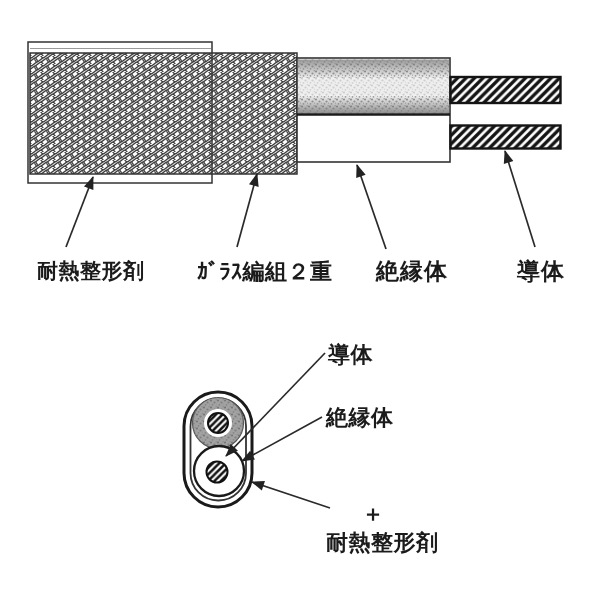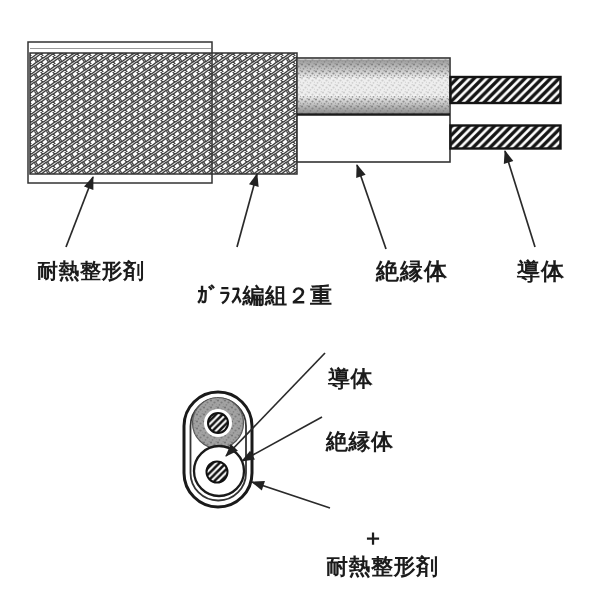--- a/index.html
+++ b/index.html
@@ -2,21 +2,21 @@
 <html><head>
 <meta charset="utf-8">
 <style>
   html,body{margin:0;padding:0;background:#ffffff;}
   #stage{position:relative;width:568px;height:600px;background:#ffffff;overflow:hidden;
          font-family:"Liberation Sans","DejaVu Sans",sans-serif;}
   #stage svg{position:absolute;left:0;top:0;}
   .lbl{position:absolute;color:#1b1b1b;font-weight:bold;white-space:nowrap;
        font-family:"Liberation Sans","DejaVu Sans",sans-serif;}
   .fs21{font-size:21px;letter-spacing:0.5px;}
-  .fs22{font-size:22px;letter-spacing:0.5px;margin-top:24px;}
+  .fs22{font-size:22px;letter-spacing:0.5px;}
   .fs23{font-size:23px;letter-spacing:1px;}
 </style>
 </head>
 <body>
 
 <div id="stage">
 
 <svg width="600" height="600" viewBox="0 0 600 600">
   <defs>
 

